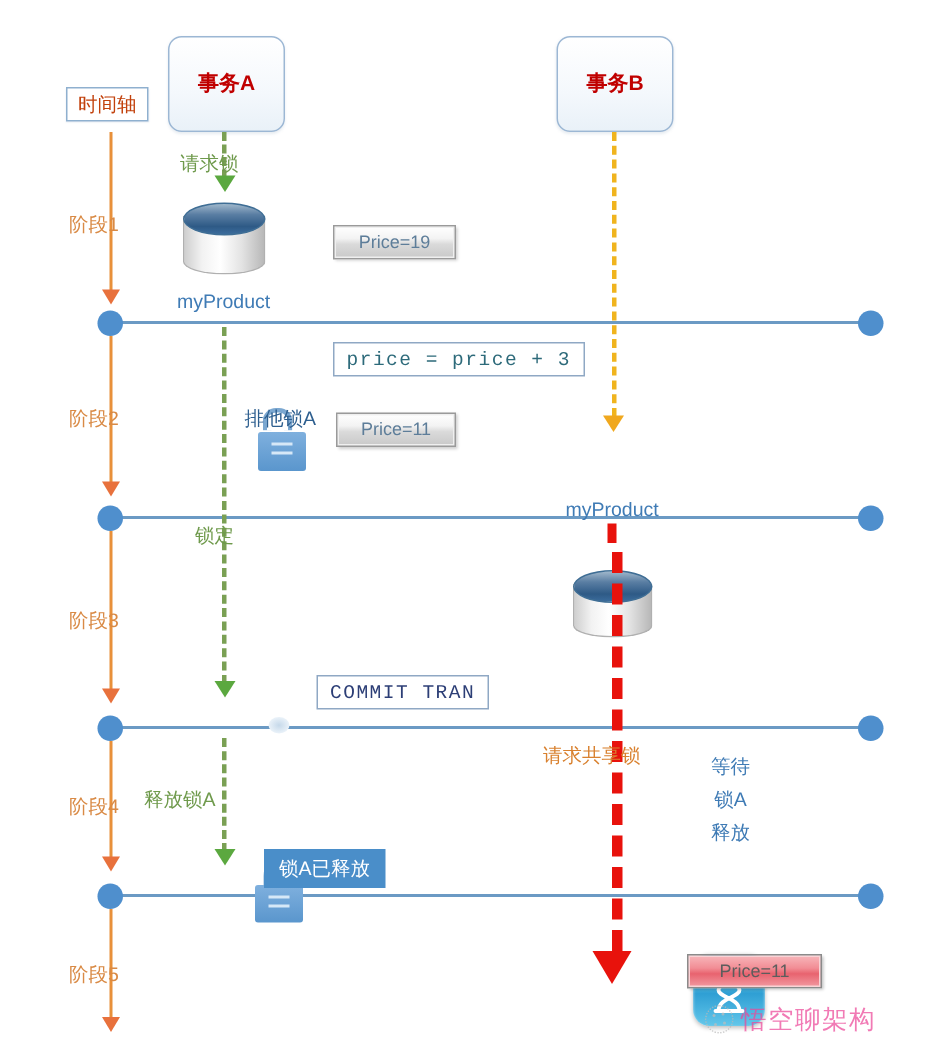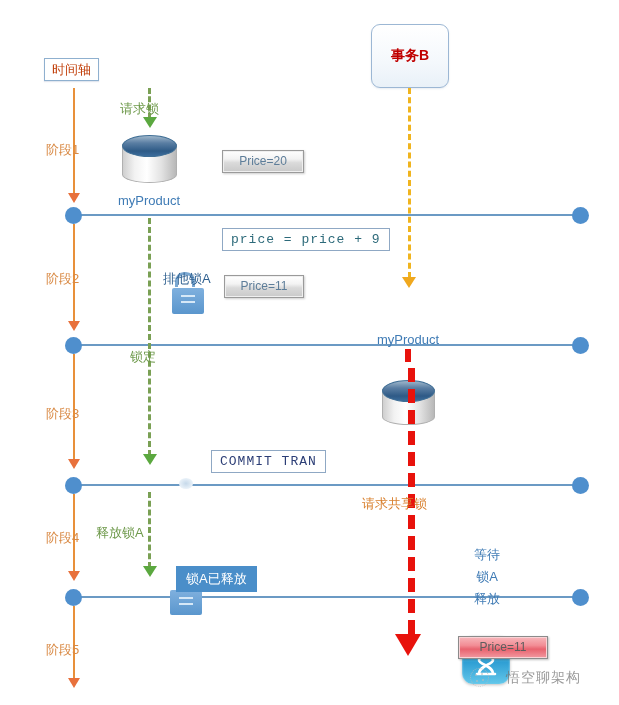--- a/index.html
+++ b/index.html
@@ -130,21 +130,21 @@
   }
   .hourglass svg{position:absolute;left:9px;top:7px;}
 
   
   .wm{display:flex;align-items:center;gap:5px;opacity:.72;}
   .wm-logo{
     width:17px;height:17px;border-radius:50%;
     border:1px dotted #b9b9b9;position:relative;
   }
   .wm-logo b{position:absolute;width:2px;height:2px;border-radius:50%;background:#bdbdbd;}
-  .wm-text{color:#737373;font-size:14px;letter-spacing:1px;white-space:nowrap;margin-left:12px;}
+  .wm-text{color:#ec4899;font-size:17px;letter-spacing:1px;white-space:nowrap;}
 </style>
 </head>
 <body>
 
 <div id="canvas">
 
   <div class="abs h-line" style="left:74px;top:214px;width:506px;"></div>
   <div class="abs h-line" style="left:74px;top:344px;width:506px;"></div>
   <div class="abs h-line" style="left:74px;top:484px;width:506px;"></div>
   <div class="abs h-line" style="left:74px;top:596px;width:506px;"></div>
@@ -174,54 +174,57 @@
   <div class="abs phase-text" style="left:46px;top:405px;">阶段3</div>
 
   <div class="abs v-orange" style="left:73px;top:494px;height:78px;"></div>
   <div class="abs arrow-orange" style="left:68px;top:571px;"></div>
   <div class="abs phase-text" style="left:46px;top:529px;">阶段4</div>
 
   <div class="abs v-orange" style="left:73px;top:606px;height:73px;"></div>
   <div class="abs arrow-orange" style="left:68px;top:678px;"></div>
   <div class="abs phase-text" style="left:46px;top:641px;">阶段5</div>
 
+  <div class="abs txn-box" style="left:112px;top:24px;">
+    <span>事务A</span>
+  </div>
 
   <div class="abs dash-green" style="left:148px;top:88px;height:31px;"></div>
   <div class="abs arrow-green" style="left:143px;top:117px;"></div>
   <div class="abs lbl-green" style="left:120px;top:100px;">请求锁</div>
 
   <div class="abs db" style="left:122px;top:135px;width:55px;height:48px;">
     <div class="body"></div>
     <div class="top"></div>
   </div>
   <div class="abs lbl-blue" style="left:118px;top:193px;">myProduct</div>
 
   <div class="abs val-box" style="left:222px;top:150px;width:80px;">
-    <span>Price=20</span>
+    <span>Price=19</span>
   </div>
 
   <div class="abs dash-green" style="left:148px;top:218px;height:238px;"></div>
   <div class="abs arrow-green" style="left:143px;top:454px;"></div>
   <div class="abs dash-green" style="left:148px;top:492px;height:76px;"></div>
   <div class="abs arrow-green" style="left:143px;top:566px;"></div>
 
   <div class="abs lbl-green" style="left:130px;top:348px;">锁定</div>
   <div class="abs lbl-green" style="left:96px;top:524px;">释放锁A</div>
 
   <div class="abs lock" style="left:172px;top:224px;width:32px;height:42px;">
     <div class="shackle" style="width:14px;height:12px;top:0;margin-left:-3px;"></div>
     <div class="lbody" style="height:26px;">
       <i style="width:14px;margin-top:7px;"></i>
       <i style="width:14px;margin-top:4px;"></i>
     </div>
   </div>
   <div class="abs lbl-blue" style="left:163px;top:270px;color:#2e5f8f;">排他锁A</div>
 
   <div class="abs code-box teal" style="left:222px;top:228px;">
-    <span>price = price + 9</span>
+    <span>price = price + 3</span>
   </div>
 
   <div class="abs val-box" style="left:224px;top:275px;width:78px;">
     <span>Price=11</span>
   </div>
 
   <div class="abs txn-box" style="left:371px;top:24px;text-align:right;">
     <span>事务B</span>
   </div>
 
@@ -254,21 +257,21 @@
 
   <div class="abs flat-blue" style="left:176px;top:566px;">
     <span>锁A已释放</span>
   </div>
 
   <div class="abs hourglass" style="left:462px;top:461px;">
     <svg width="30" height="34" viewBox="0 0 30 34">
       <path d="M6 3 H24 M6 31 H24 M8 3 C8 12 22 12 22 17 C22 22 8 22 8 31 M22 3 C22 12 8 12 8 17 C8 22 22 22 22 31" fill="none" stroke="#ffffff" stroke-width="2.6" stroke-linecap="round"></path>
     </svg>
   </div>
-  <div class="abs" style="left:452px;top:544px;width:70px;text-align:center;">
+  <div class="abs" style="left:452px;top:500px;width:70px;text-align:center;">
     <div class="lbl-blue" style="color:#3f7bb5;line-height:22px;">等待</div>
     <div class="lbl-blue" style="color:#3f7bb5;line-height:22px;">锁A</div>
     <div class="lbl-blue" style="color:#3f7bb5;line-height:22px;">释放</div>
   </div>
 
   <div class="abs val-box red" style="left:458px;top:636px;width:88px;">
     <span>Price=11</span>
   </div>
 
   <div class="abs wm" style="left:470px;top:668px;">

